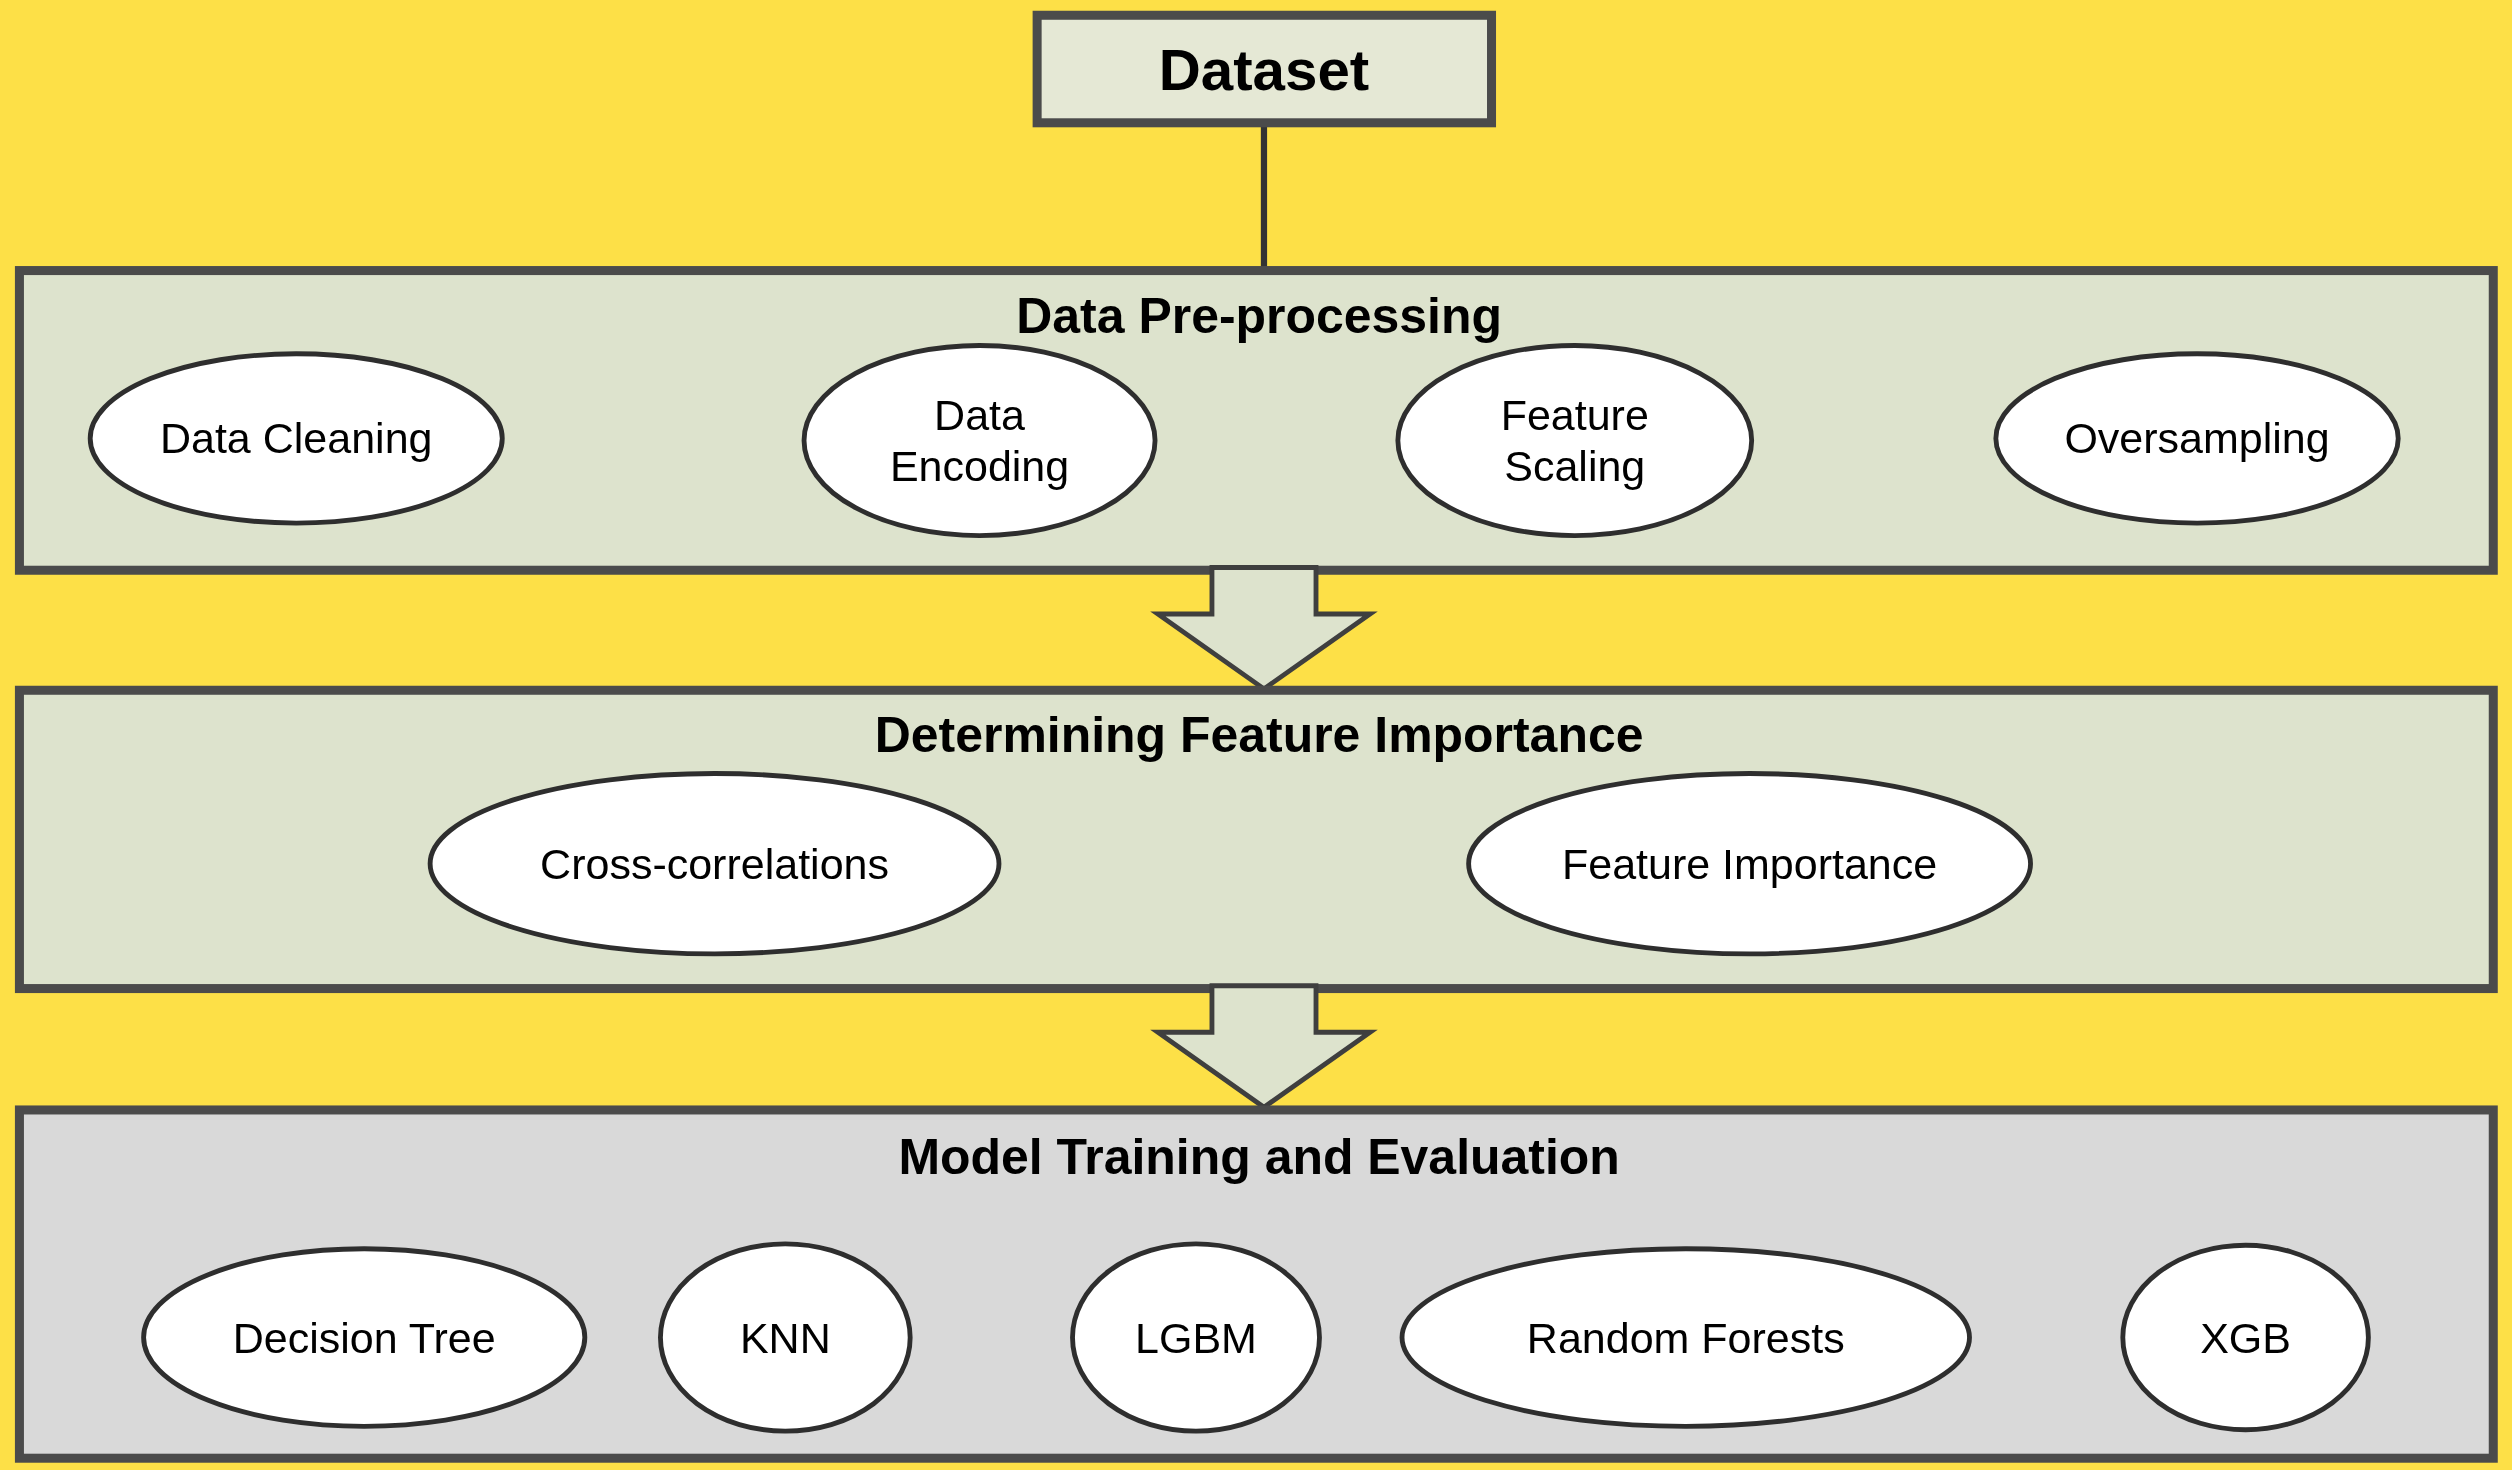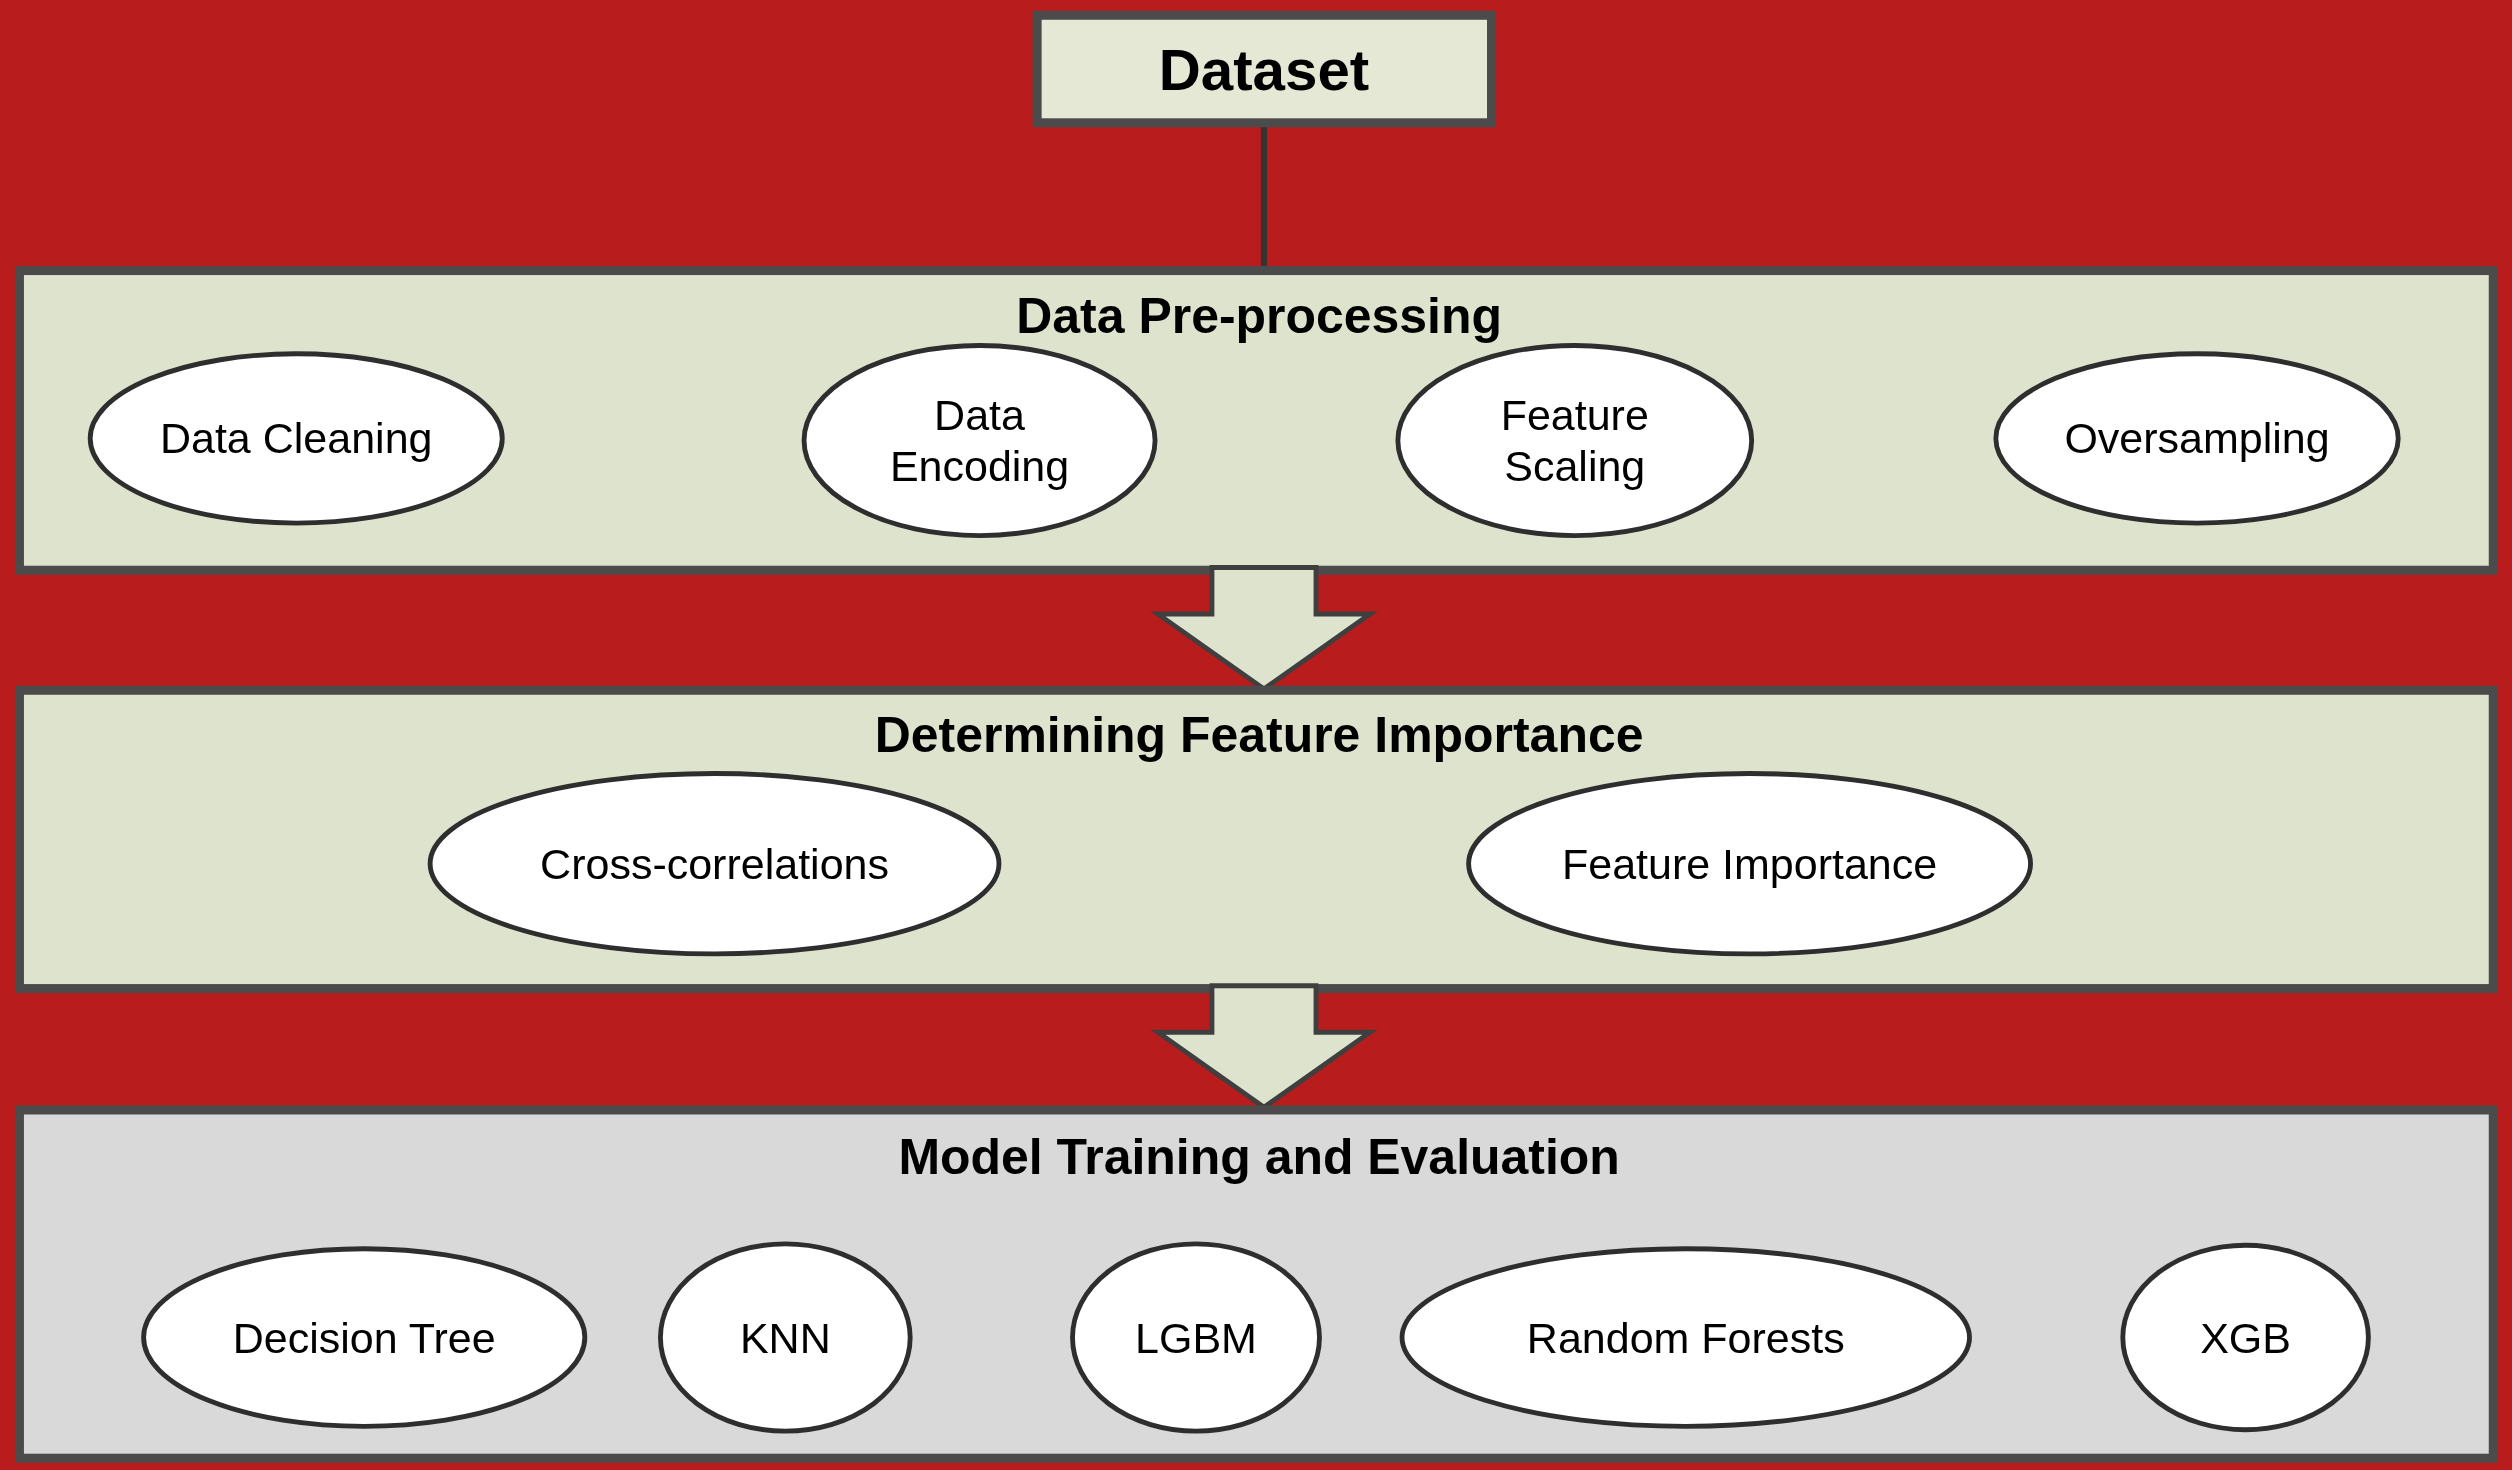--- a/index.html
+++ b/index.html
@@ -2,21 +2,21 @@
 <html style="font-size:11px"><head>
 <meta charset="utf-8">
 <style>
   html, body {
     margin: 0;
     padding: 0;
     background: #ffffff;
   }
   .diagram-wrap {
     width: 100%;
-    background: #b91c1c;
+    background: #fde047;
   }
   svg {
     display: block;
     width: 100%;
     height: auto;
   }
   text {
     font-family: "Liberation Sans", sans-serif;
     fill: #000000;
   }

